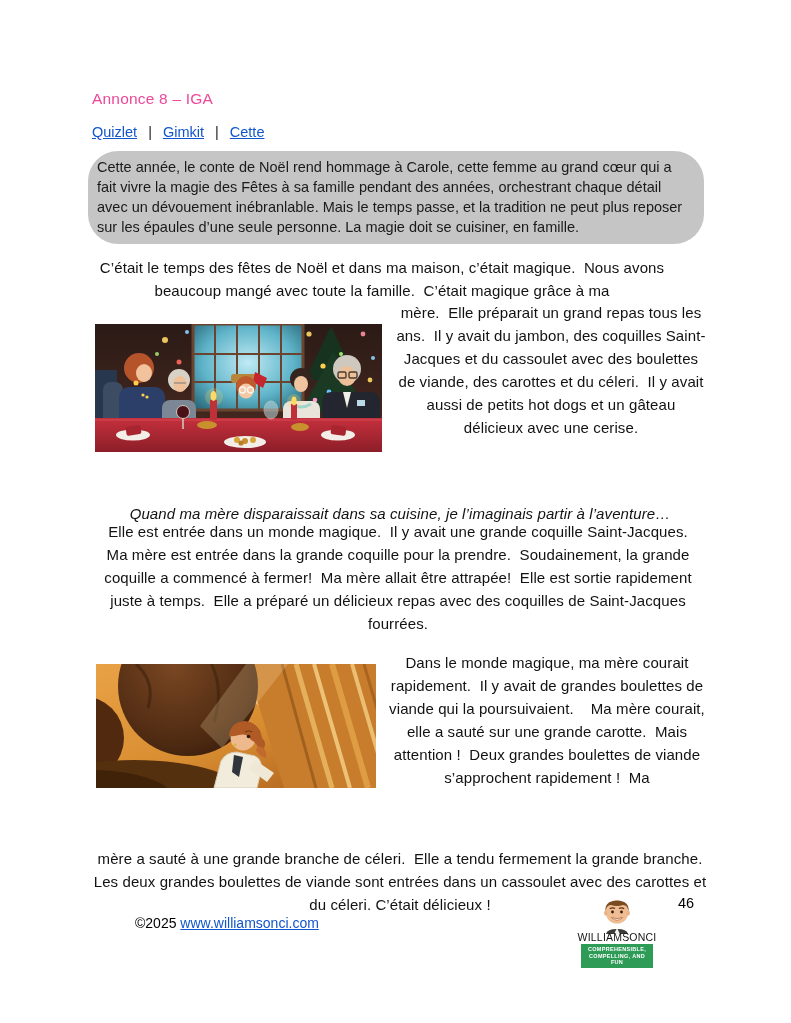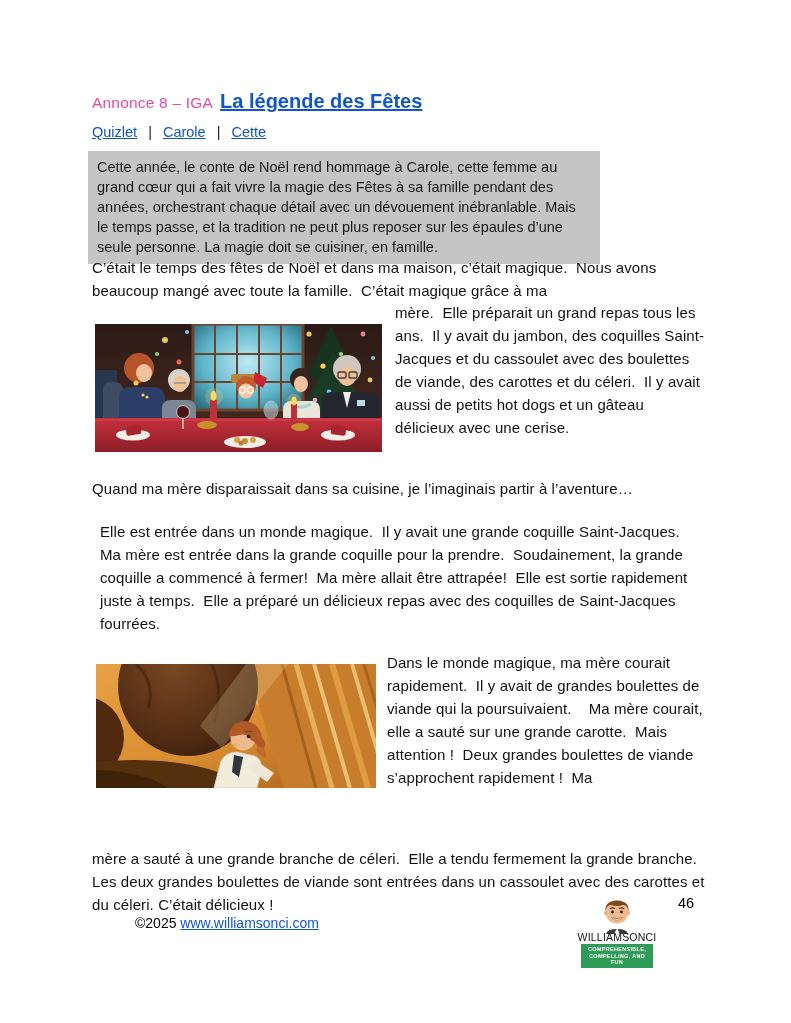--- a/index.html
+++ b/index.html
@@ -6,53 +6,52 @@
   body{width:791px;height:1023px;position:relative;font-family:"Liberation Sans",sans-serif;color:#111;overflow:hidden;}
   .abs{position:absolute;}
   
   .title-row{left:92px;top:90px;display:flex;align-items:baseline;gap:7px;}
   .title-prefix{font-size:15.5px;color:#ec4899;letter-spacing:.2px;}
   .title-link{font-size:20px;font-weight:bold;color:#1155cc;text-decoration:underline;text-decoration-thickness:2px;cursor:pointer;}
   .links-row{left:92px;top:124px;font-size:14.5px;display:flex;align-items:flex-start;}
   .res-link{color:#1155cc;text-decoration:underline;font-weight:500;cursor:pointer;}
   .sep{color:#222;padding:0 11px;}
   
-  .summary-box{left:88px;top:151px;width:512px;box-sizing:border-box;background:#c6c5c5;padding:6px 9px 7px 9px;font-size:14.5px;line-height:20px;color:#1a1a1a;white-space:pre-wrap;}
-  
-  .para{font-size:15px;line-height:23px;color:#121212;white-space:pre-wrap;letter-spacing:.1px;}
+  .summary-box{left:88px;top:151px;width:616px;box-sizing:border-box;background:#c6c5c5;padding:6px 9px 7px 9px;font-size:14.5px;line-height:20px;color:#1a1a1a;white-space:pre-wrap;border-radius:30px;}
+  
+  .para{font-size:15px;line-height:23px;color:#121212;white-space:pre-wrap;letter-spacing:.1px;text-align:center;}
   .p1-intro{left:92px;top:256px;width:580px;}
   .p1-beside{left:395px;top:301px;width:312px;}
-  .p2{left:92px;top:477px;width:616px;}
+  .p2{left:92px;top:502px;width:616px;font-style:italic;}
   .p3{left:92px;top:520px;width:596px;margin-left:8px;}
   .p4-beside{left:387px;top:651px;width:320px;}
   .p4-cont{left:92px;top:810px;width:616px;margin-top:37px;}
   
   .img1{left:95px;top:324px;width:287px;height:128px;}
   .img2{left:96px;top:664px;width:280px;height:124px;}
   .still{display:block;}
   
   .copyright{left:135px;top:915px;font-size:14px;color:#000;}
   .site-link{color:#1155cc;text-decoration:underline;cursor:pointer;}
   .page-number{left:678px;top:895px;font-size:14.5px;color:#000;}
   .logo{left:579px;top:896px;width:76px;display:flex;flex-direction:column;align-items:center;}
   .brand-name{font-size:10.5px;font-weight:normal;color:#141414;letter-spacing:.2px;margin-top:-3px;white-space:nowrap;}
   .brand-banner{background:#2e9b57;color:#fff;font-size:5.5px;font-weight:bold;line-height:6.5px;text-align:center;padding:2px 3px;margin-top:1px;width:66px;letter-spacing:.3px;}
 </style>
 </head>
 <body>
 
 <div class="abs title-row">
   <span class="title-prefix">Annonce 8 – IGA</span>
-  <a class="title-link">La légende des Fêtes</a>
 </div>
 
 <div class="abs links-row">
   <a class="res-link">Quizlet</a>
   <span class="sep">|</span>
-  <a class="res-link">Carole</a>
+  <a class="res-link">Gimkit</a>
   <span class="sep">|</span>
   <a class="res-link">Cette</a>
 </div>
 
 <div class="abs summary-box">Cette année, le conte de Noël rend hommage à Carole, cette femme au grand cœur qui a fait vivre la magie des Fêtes à sa famille pendant des années, orchestrant chaque détail avec un dévouement inébranlable. Mais le temps passe, et la tradition ne peut plus reposer sur les épaules d’une seule personne. La magie doit se cuisiner, en famille.</div>
 
 <div class="abs para p1-intro">C’était le temps des fêtes de Noël et dans ma maison, c’était magique.  Nous avons beaucoup mangé avec toute la famille.  C’était magique grâce à ma</div>
 
 <div class="abs img1">
   <svg class="still" width="287" height="128" viewBox="0 0 287 128">

